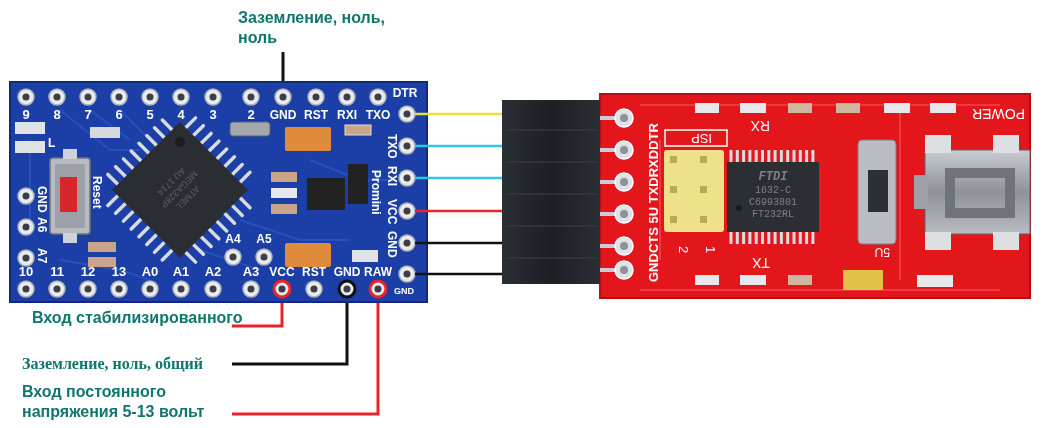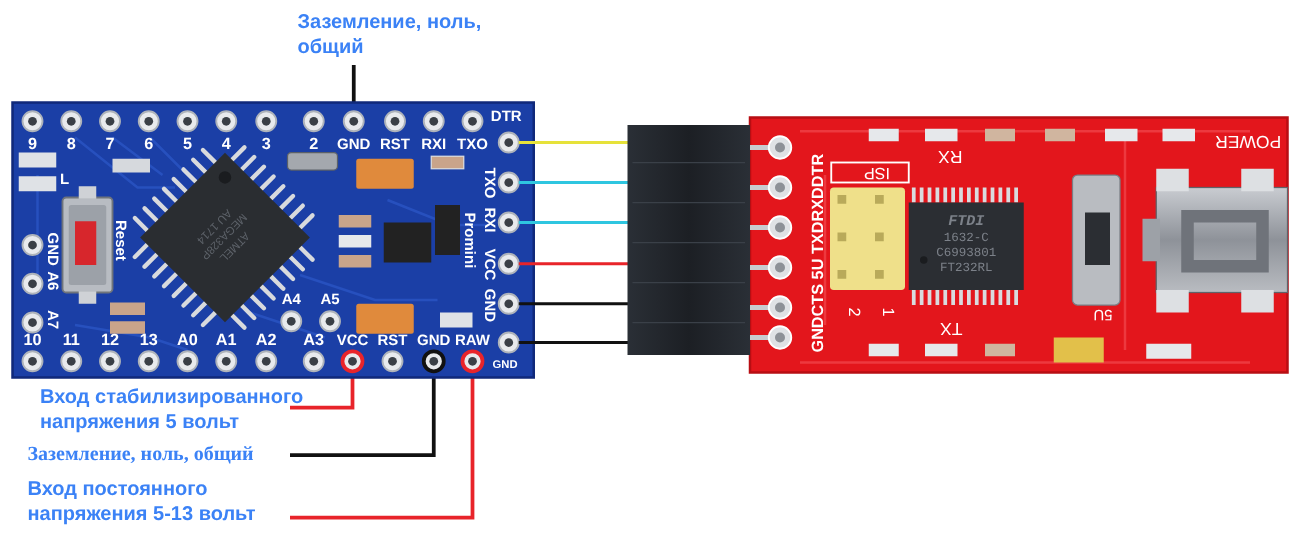--- a/index.html
+++ b/index.html
@@ -1,17 +1,17 @@
 <!DOCTYPE html>
 <html><head>
 <meta charset="utf-8">
 <style>
   html,body{margin:0;padding:0;background:#ffffff;}
   body{width:1044px;height:428px;position:relative;overflow:hidden;font-family:"Liberation Sans",sans-serif;}
-  .annot{position:absolute;font-weight:bold;font-size:16px;line-height:20px;color:#3b82f6;white-space:nowrap;}
+  .annot{position:absolute;font-weight:bold;font-size:16px;line-height:20px;color:#0f766e;white-space:nowrap;}
   .pcb-lbl{font-family:"Liberation Sans",sans-serif;font-weight:bold;fill:#ffffff;}
   .ftdi-lbl{font-family:"Liberation Sans",sans-serif;fill:#ffffff;}
   svg text{user-select:none;}
 </style>
 </head>
 <body>
 
 <svg width="1044" height="428" viewBox="0 0 1044 428" xmlns="http://www.w3.org/2000/svg" style="position:absolute;left:0;top:0;">
   <defs>
     <linearGradient id="conn" x1="0" y1="0" x2="1" y2="0">
@@ -457,25 +457,24 @@
       <line x1="506" y1="162" x2="596" y2="162"></line>
       <line x1="506" y1="194" x2="596" y2="194"></line>
       <line x1="506" y1="226" x2="596" y2="226"></line>
       <line x1="506" y1="258" x2="596" y2="258"></line>
     </g>
   </g>
 </svg>
 
 <div class="annot" style="left:238px;top:8px;">
   <div>Заземление, ноль,</div>
-  <div>общий</div>
+  <div>ноль</div>
 </div>
 <div class="annot" style="left:32px;top:308px;">
   <div>Вход стабилизированного</div>
-  <div>напряжения 5 вольт</div>
 </div>
 <div class="annot" style="left:22px;top:354px;font-family:Liberation Serif, serif;">
   <div>Заземление, ноль, общий</div>
 </div>
 <div class="annot" style="left:22px;top:382px;">
   <div>Вход постоянного</div>
   <div>напряжения 5-13 вольт</div>
 </div>
 
 </body></html>

